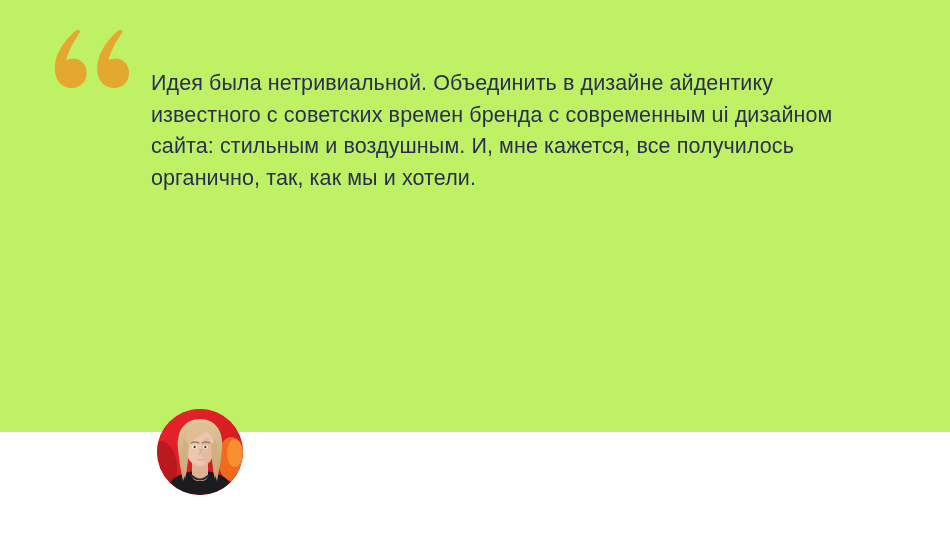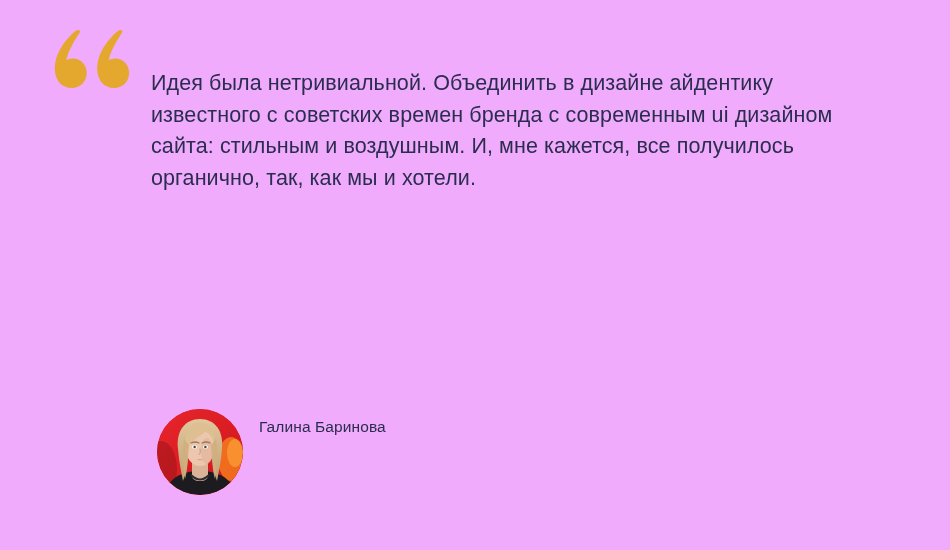--- a/index.html
+++ b/index.html
@@ -12,22 +12,22 @@
     height: 550px;
     background: #ffffff;
     font-family: "Liberation Sans", "DejaVu Sans", sans-serif;
     overflow: hidden;
     position: relative;
   }
 
   .slide {
     position: relative;
     width: 950px;
-    height: 550px;
-    background: #f0abfc;
+    height: 432px;
+    background: #bef264;
     box-sizing: border-box;
   }
 
   
   .quote-mark {
     position: absolute;
     left: 46px;
     top: 28px;
     width: 86px;
     height: 80px;
@@ -174,18 +174,17 @@
           <path d="M43 40 q1 4 -1 5.5" stroke="#cda188" stroke-width="1.1" fill="none" stroke-linecap="round"></path>
 
           <path d="M39.5 50 q3.5 2.4 7 0 q-3.5 1.2 -7 0 Z" fill="#c98273"></path>
 
           <path d="M34 66 q9 9 18 0" stroke="#2b2b30" stroke-width="2" fill="none"></path>
         </g>
       </svg>
     </div>
 
     <div class="attribution-text">
-      <p class="person-name">Галина Баринова</p>
     </div>
 
   </div>
 
 </div>
 
 </body></html>

